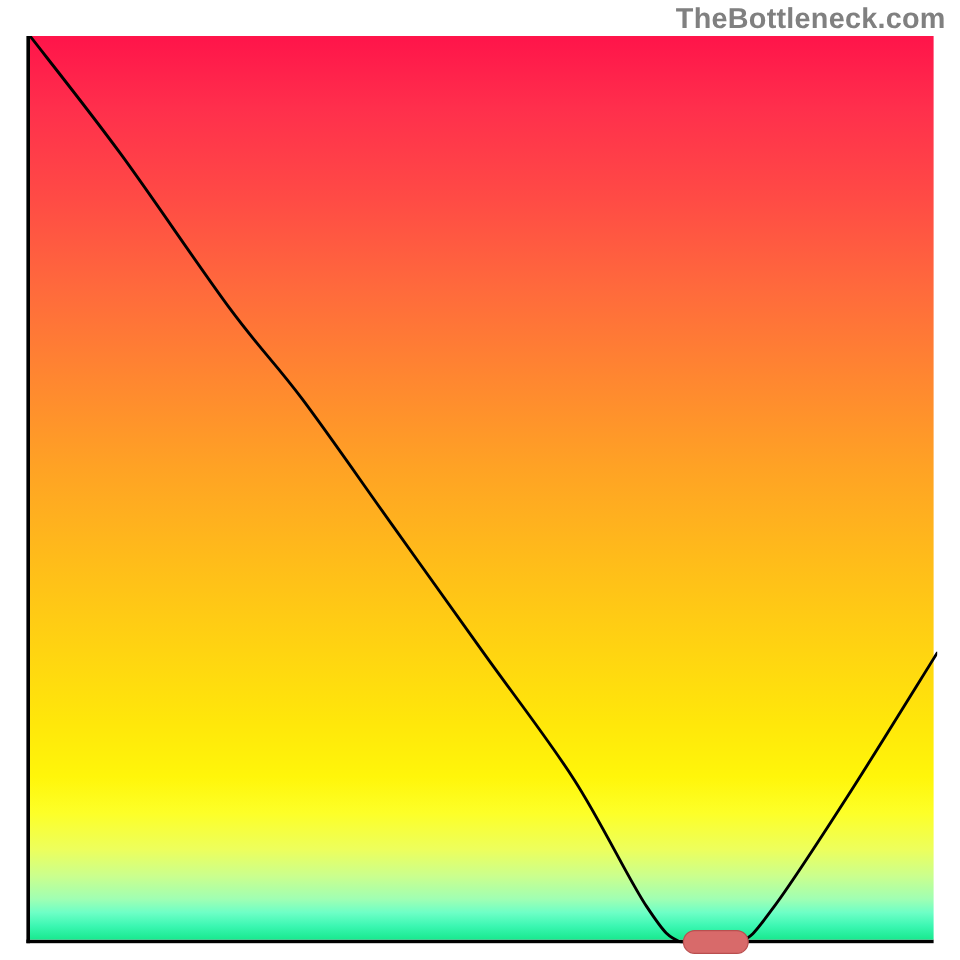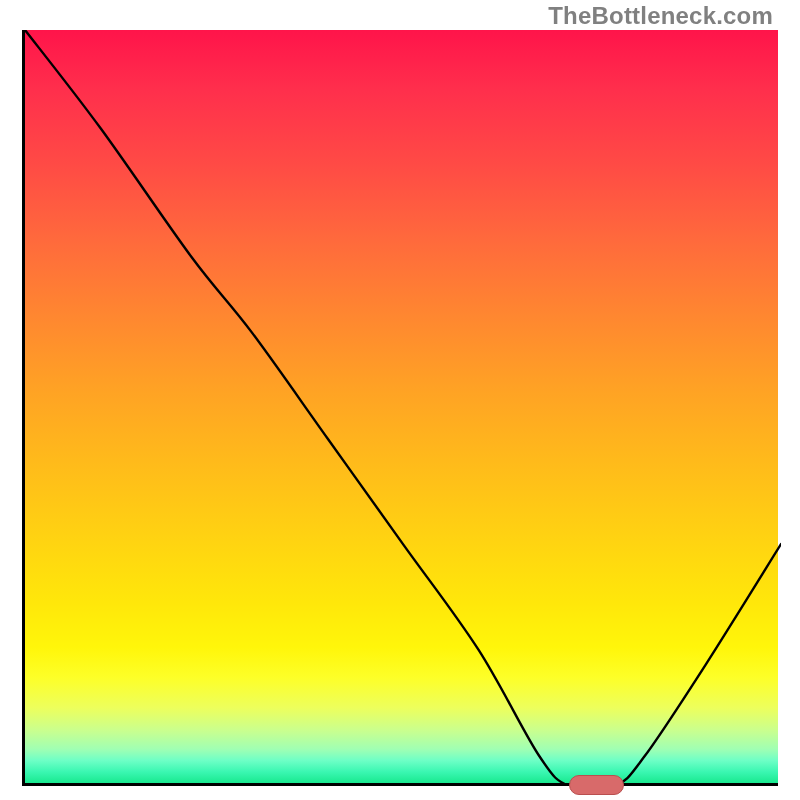--- a/index.html
+++ b/index.html
@@ -11,21 +11,21 @@
     font-family: Arial, Helvetica, sans-serif;
   }
   .canvas {
     position: relative;
     width: 800px;
     height: 800px;
   }
   .watermark {
     position: absolute;
     top: 2px;
-    right: 27px;
+    right: 12px;
     font-size: 24px;
     font-weight: bold;
     color: #808080;
     letter-spacing: 0.2px;
   }
   .plot {
     position: absolute;
     left: 22px;
     top: 30px;
     width: 756px;

